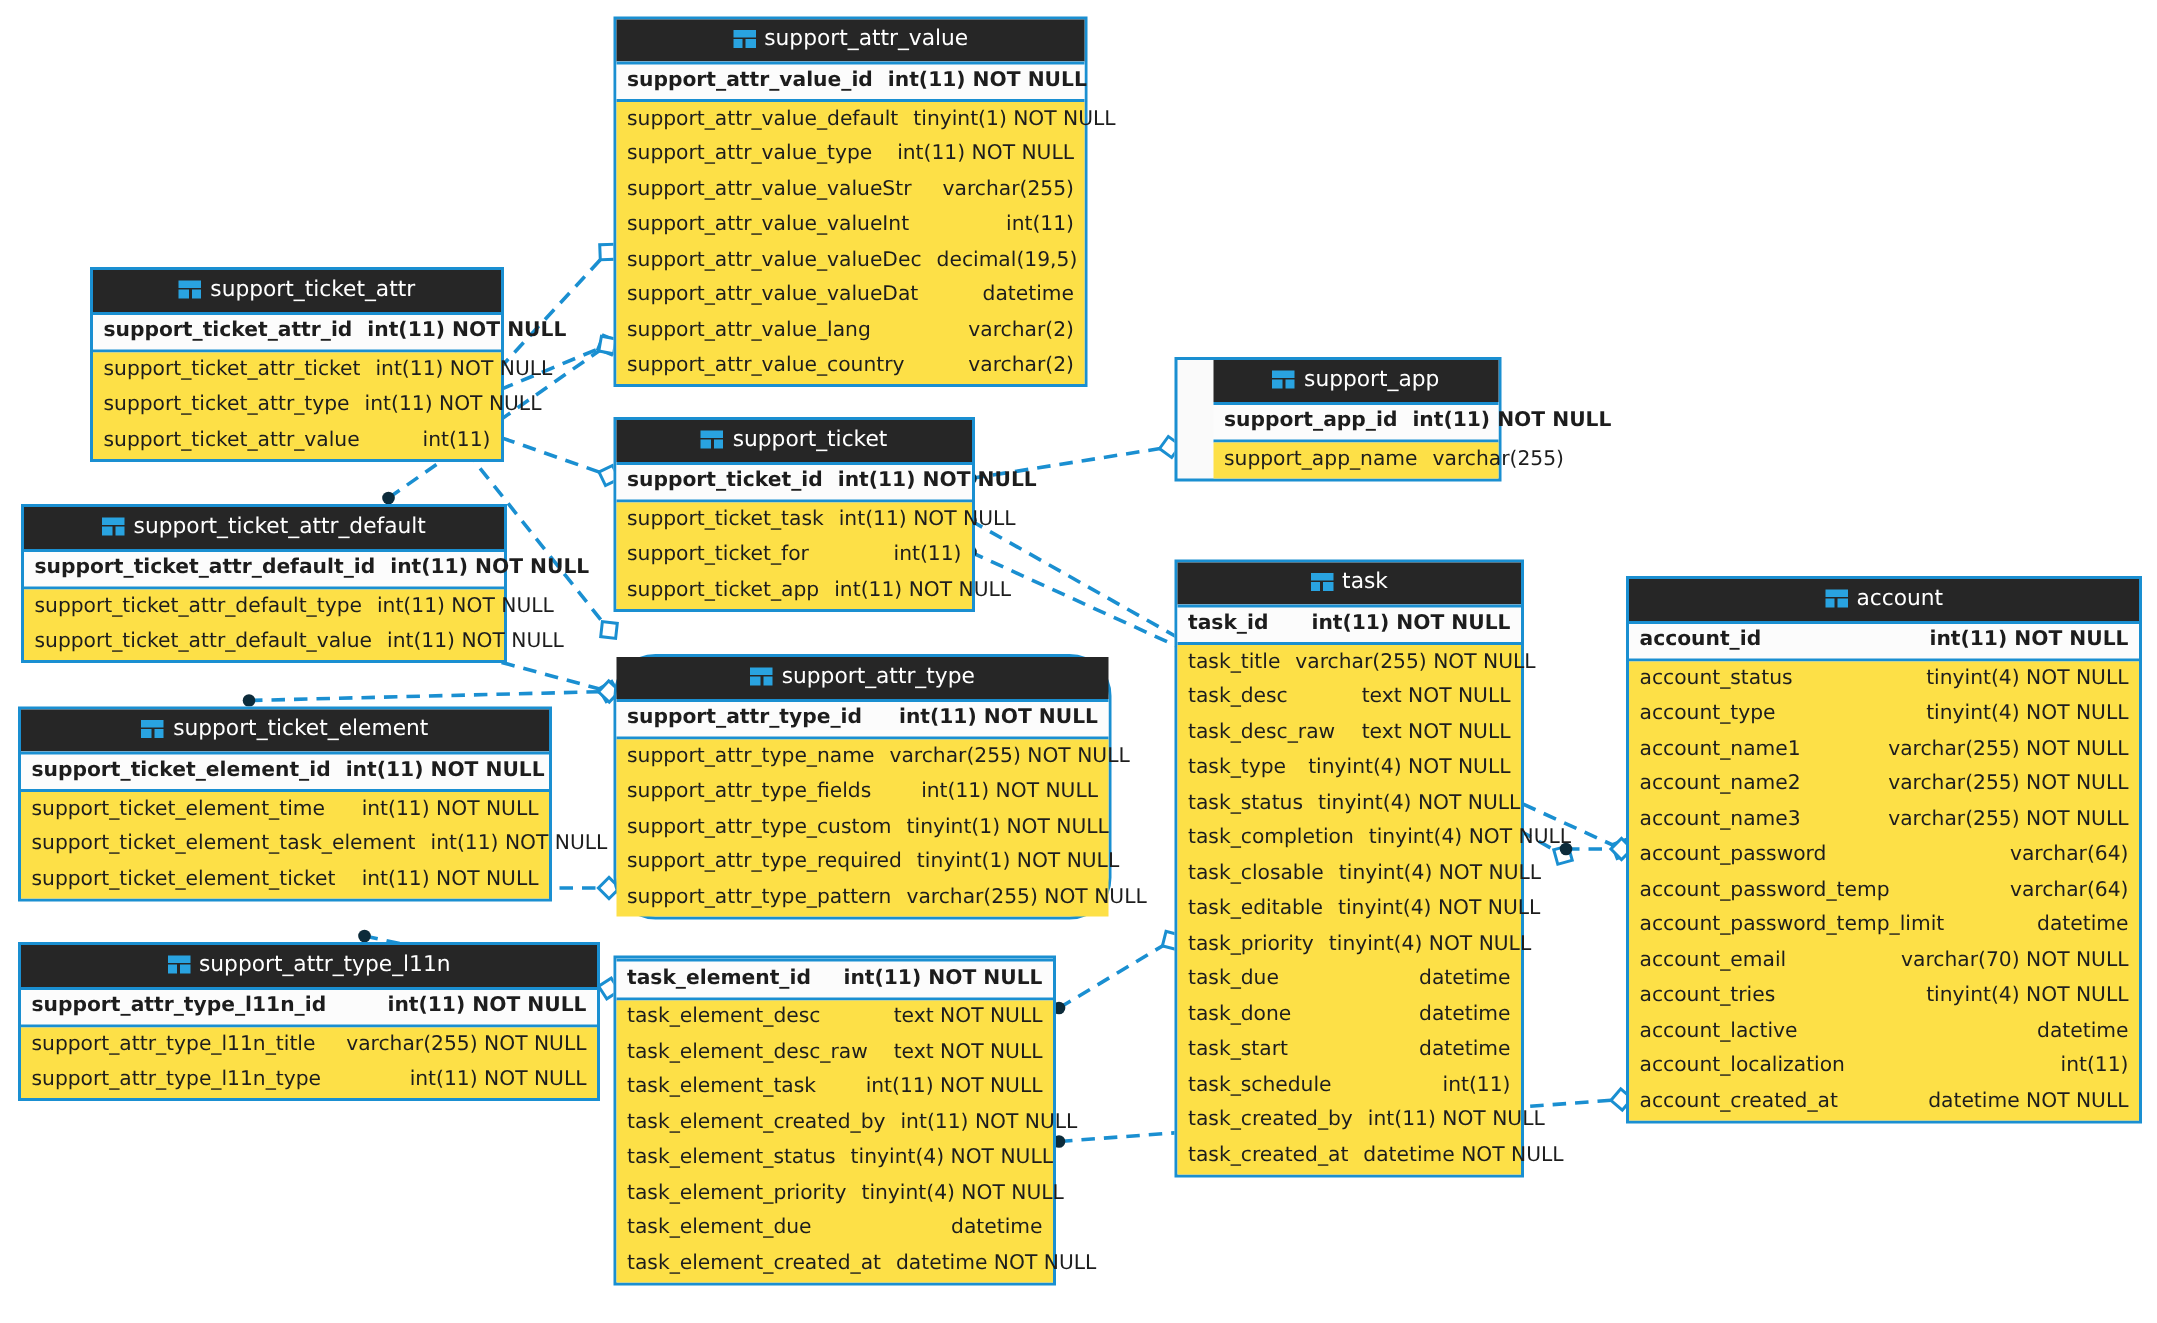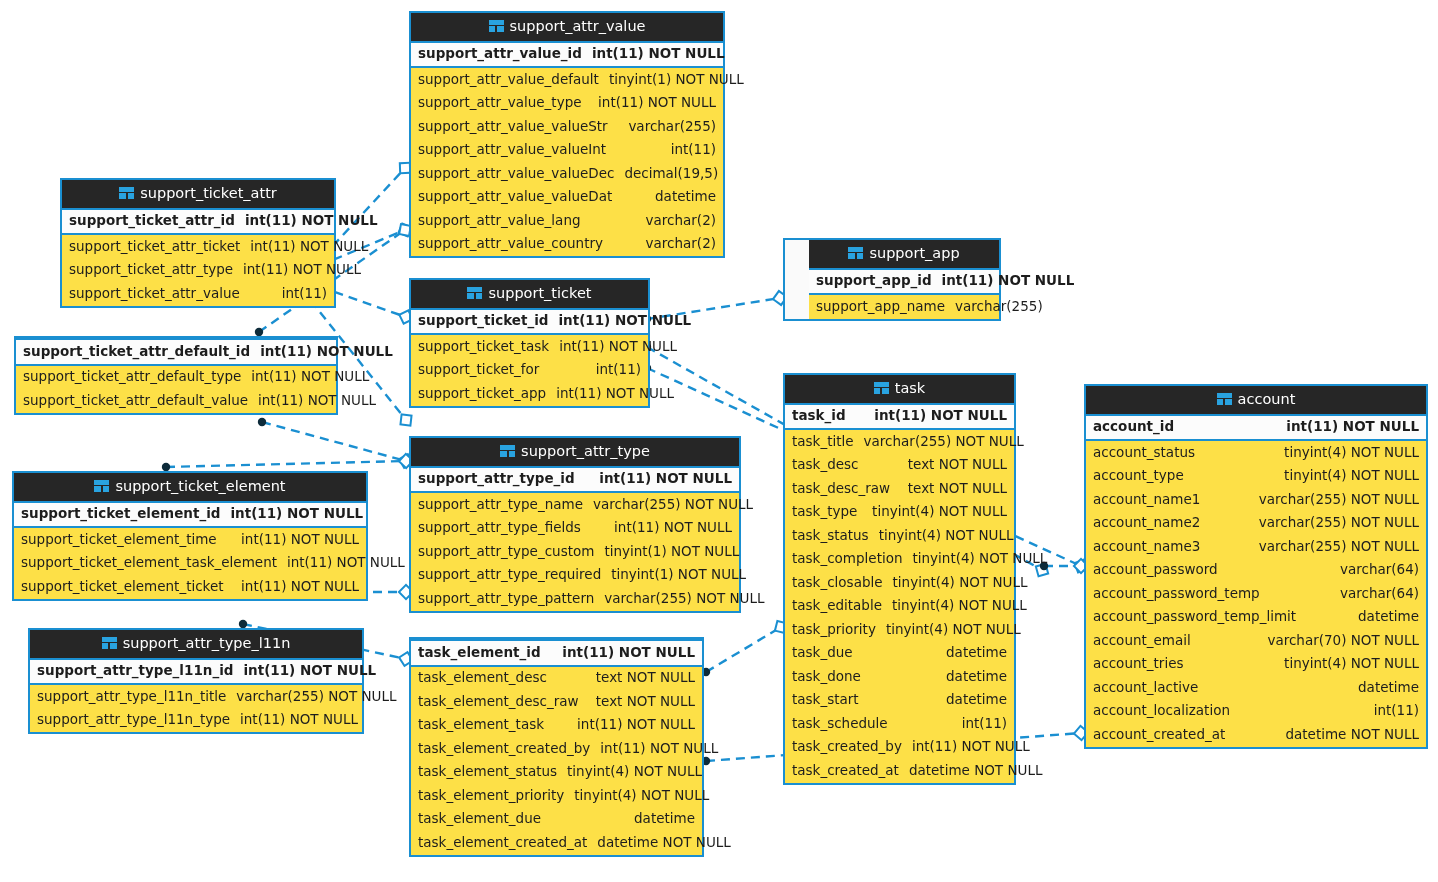--- a/index.html
+++ b/index.html
@@ -284,20 +284,28 @@
             <span class="col-name">support_ticket_for</span>
             <span class="col-type">int(11)</span>
           </div>
           <div class="row">
             <span class="col-name">support_ticket_app</span>
             <span class="col-type">int(11) NOT NULL</span>
           </div>
         </div>
       </div>
       <div class="entity" style="left: 14px; top: 336px; width: 324px;">
+        <div class="entity-title">
+          <span class="tbl-icon">
+            <i class="ti-head"></i>
+            <i class="ti-bl"></i>
+            <i class="ti-br"></i>
+          </span>
+          <span>support_ticket_attr_default</span>
+        </div>
         <div class="pk-row">
           <div class="row">
             <span class="col-name">support_ticket_attr_default_id</span>
             <span class="col-type">int(11) NOT NULL</span>
           </div>
         </div>
         <div class="body-rows">
           <div class="row">
             <span class="col-name">support_ticket_attr_default_type</span>
             <span class="col-type">int(11) NOT NULL</span>
@@ -449,21 +457,21 @@
           <div class="row">
             <span class="col-name">account_localization</span>
             <span class="col-type">int(11)</span>
           </div>
           <div class="row">
             <span class="col-name">account_created_at</span>
             <span class="col-type">datetime NOT NULL</span>
           </div>
         </div>
       </div>
-      <div class="entity" style="left: 409px; top: 436px; width: 332px;">
+      <div class="entity" style="left: 409px; top: 436px; width: 332px; border-radius: 28px;">
         <div class="entity-title">
           <span class="tbl-icon">
             <i class="ti-head"></i>
             <i class="ti-bl"></i>
             <i class="ti-br"></i>
           </span>
           <span>support_attr_type</span>
         </div>
         <div class="pk-row">
           <div class="row">
@@ -517,21 +525,21 @@
           <div class="row">
             <span class="col-name">support_ticket_element_task_element</span>
             <span class="col-type">int(11) NOT NULL</span>
           </div>
           <div class="row">
             <span class="col-name">support_ticket_element_ticket</span>
             <span class="col-type">int(11) NOT NULL</span>
           </div>
         </div>
       </div>
-      <div class="entity" style="left: 28px; top: 628px; width: 336px;">
+      <div class="entity" style="left: 12px; top: 628px; width: 388px;">
         <div class="entity-title">
           <span class="tbl-icon">
             <i class="ti-head"></i>
             <i class="ti-bl"></i>
             <i class="ti-br"></i>
           </span>
           <span>support_attr_type_l11n</span>
         </div>
         <div class="pk-row">
           <div class="row">

